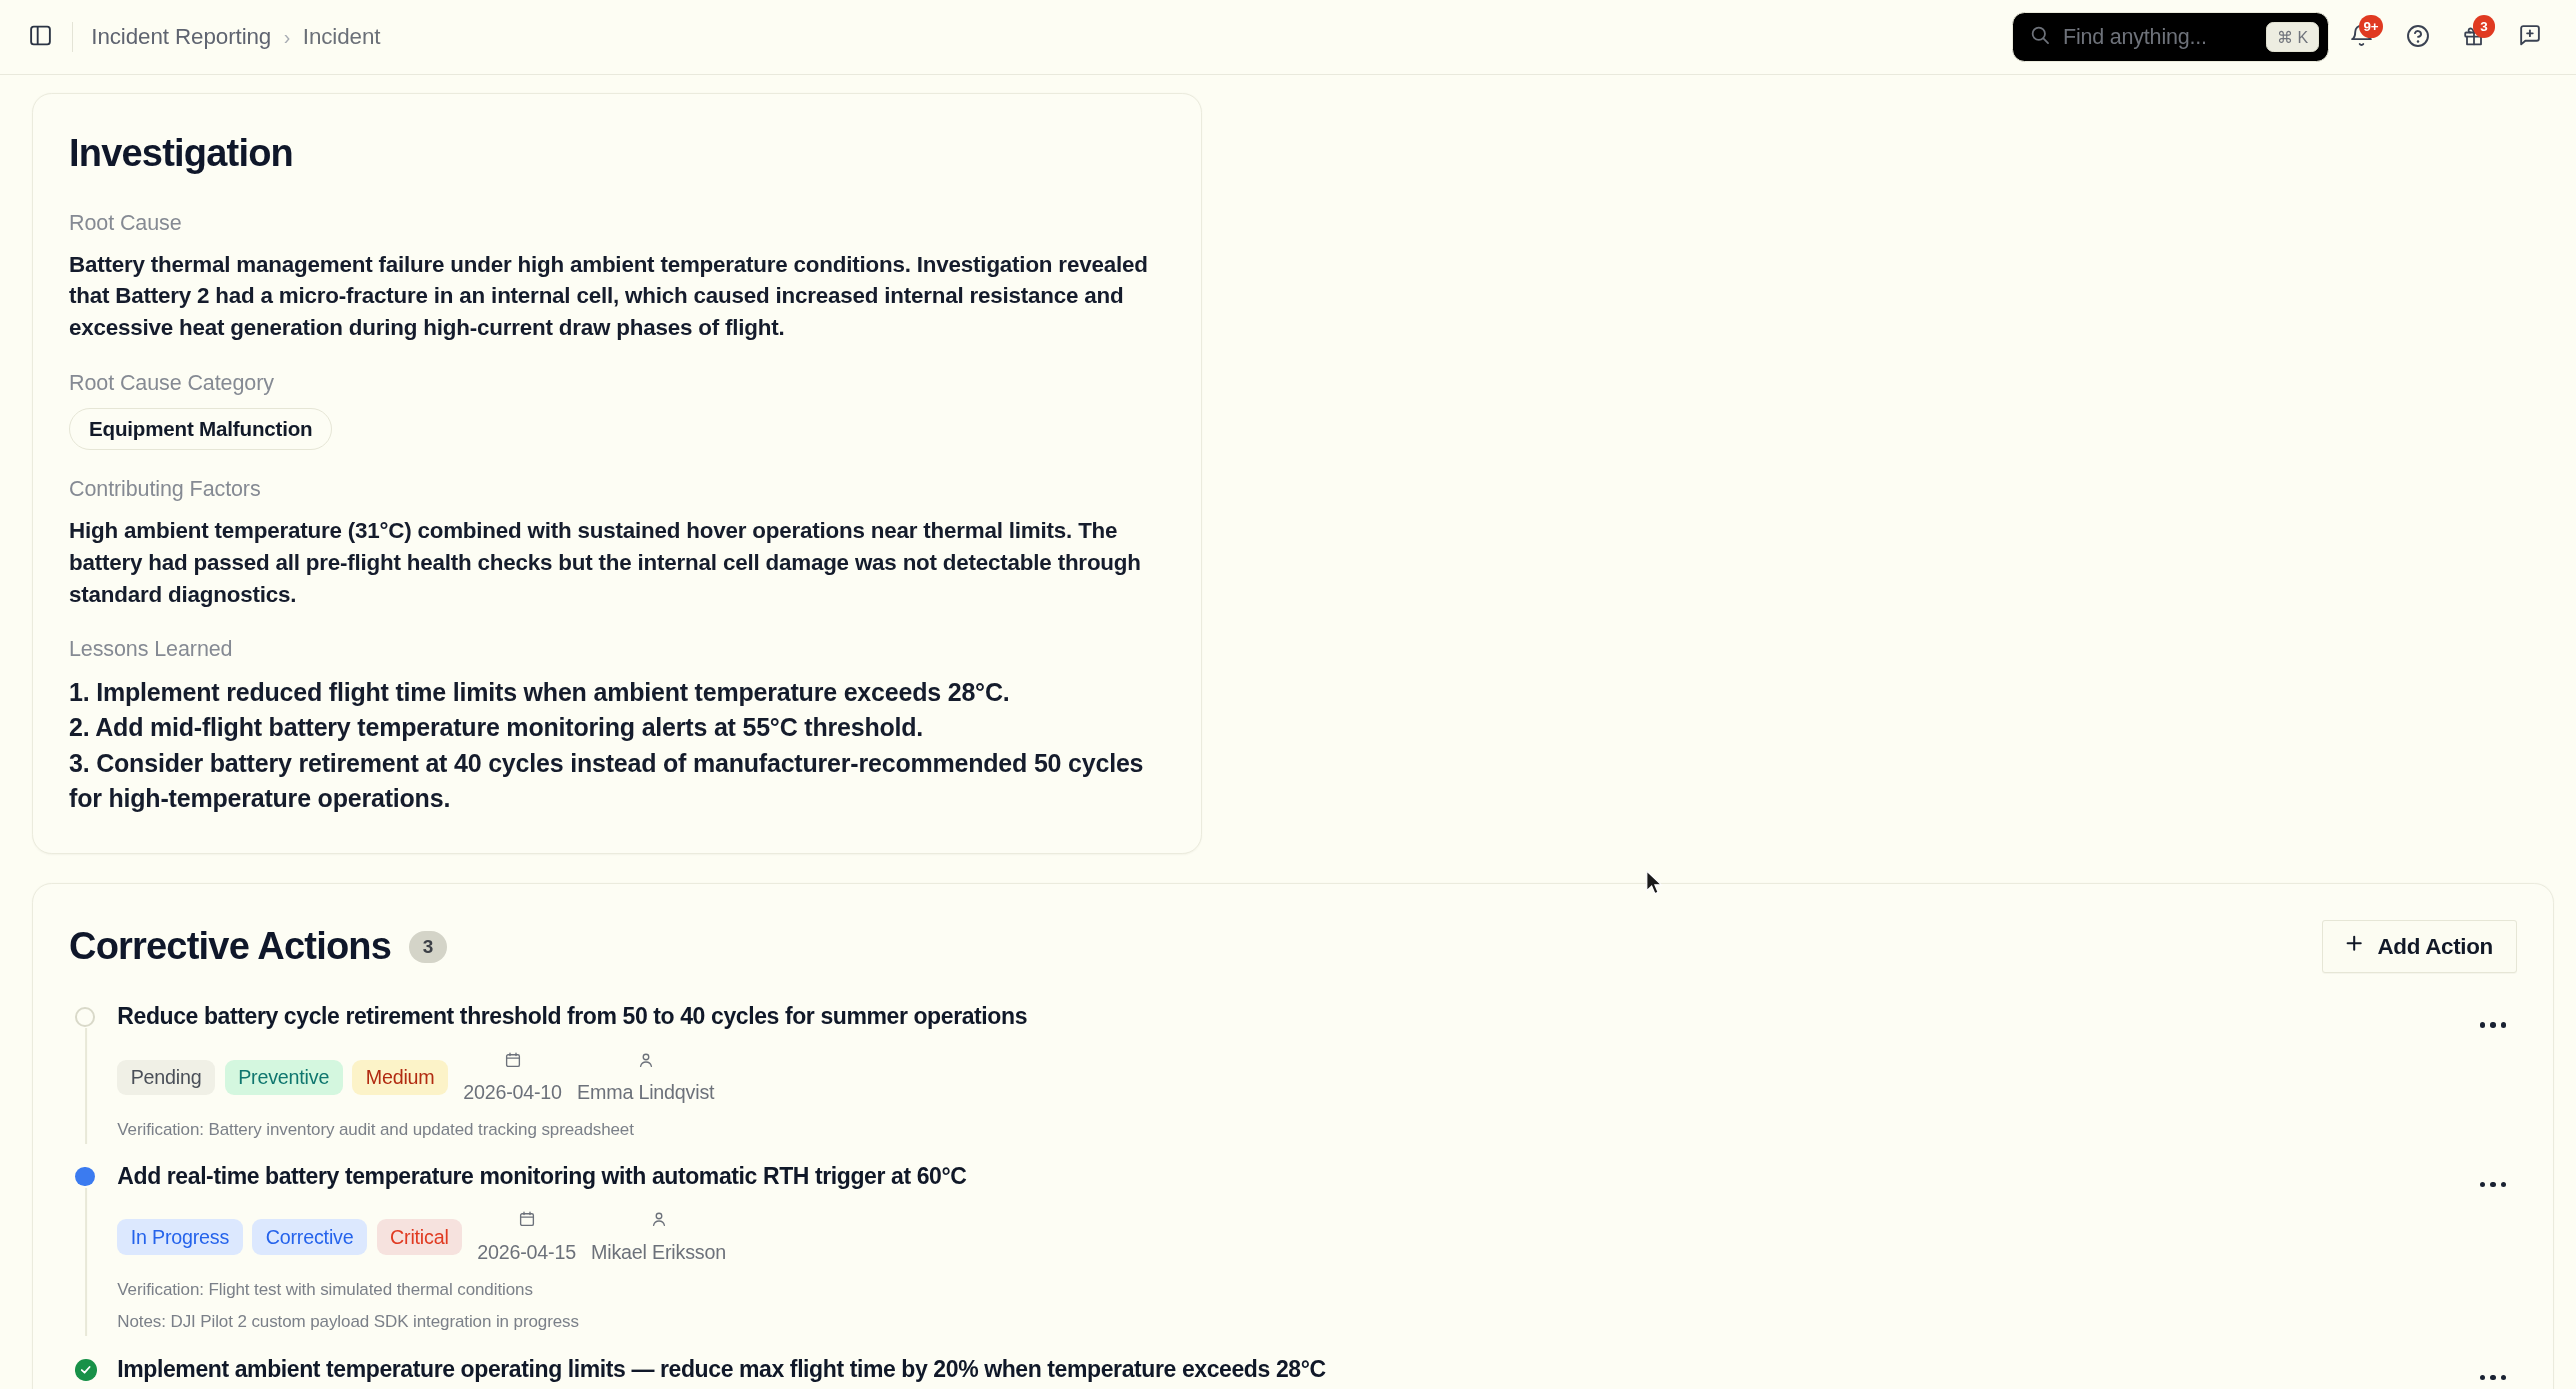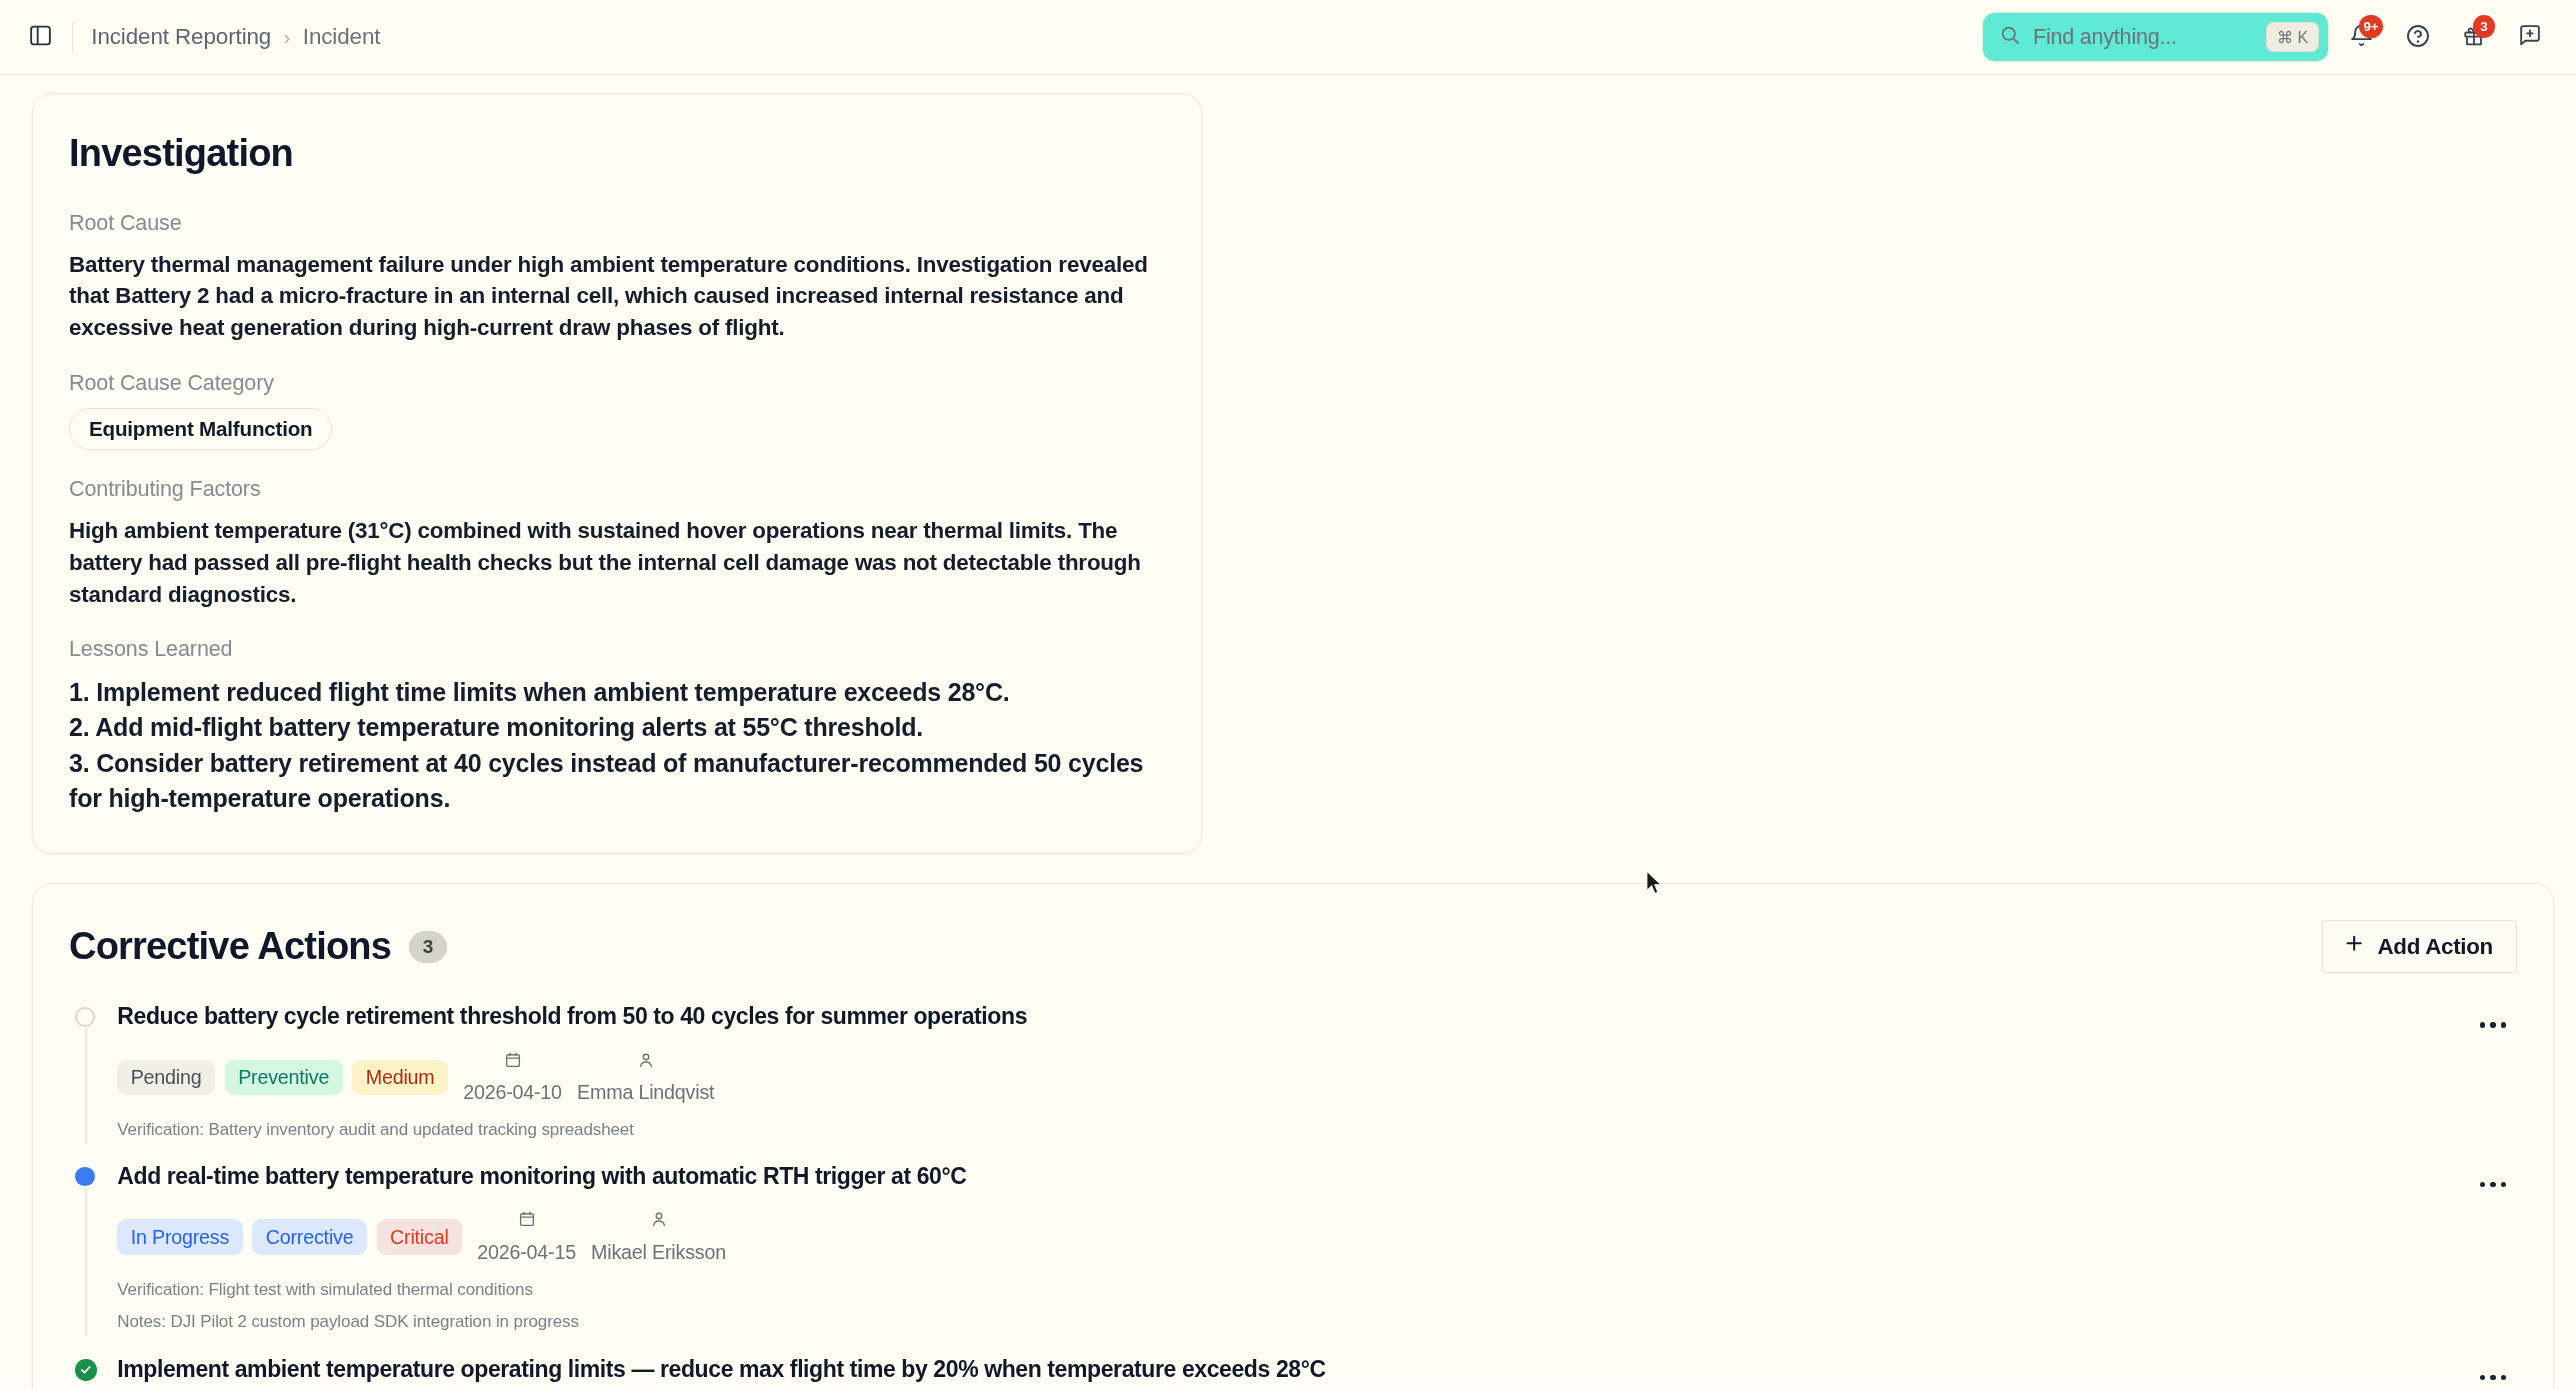--- a/index.html
+++ b/index.html
@@ -49,23 +49,23 @@
   .topbar-right {
     position: absolute;
     right: 23px;
     top: 50%;
     transform: translateY(-50%);
     display: flex;
     align-items: center;
     gap: 9px;
   }
   .search-box {
-    width: 347px;
+    width: 317px;
     height: 50px;
-    background: #5eead4;
+    background: #000000;
     border: 1.3px solid #EAEADB;
     border-radius: 12.5px;
     display: flex;
     align-items: center;
     padding: 0 9px 0 16px;
     gap: 11.6px;
     cursor: text;
   }
   .search-placeholder {
     flex: 1;

